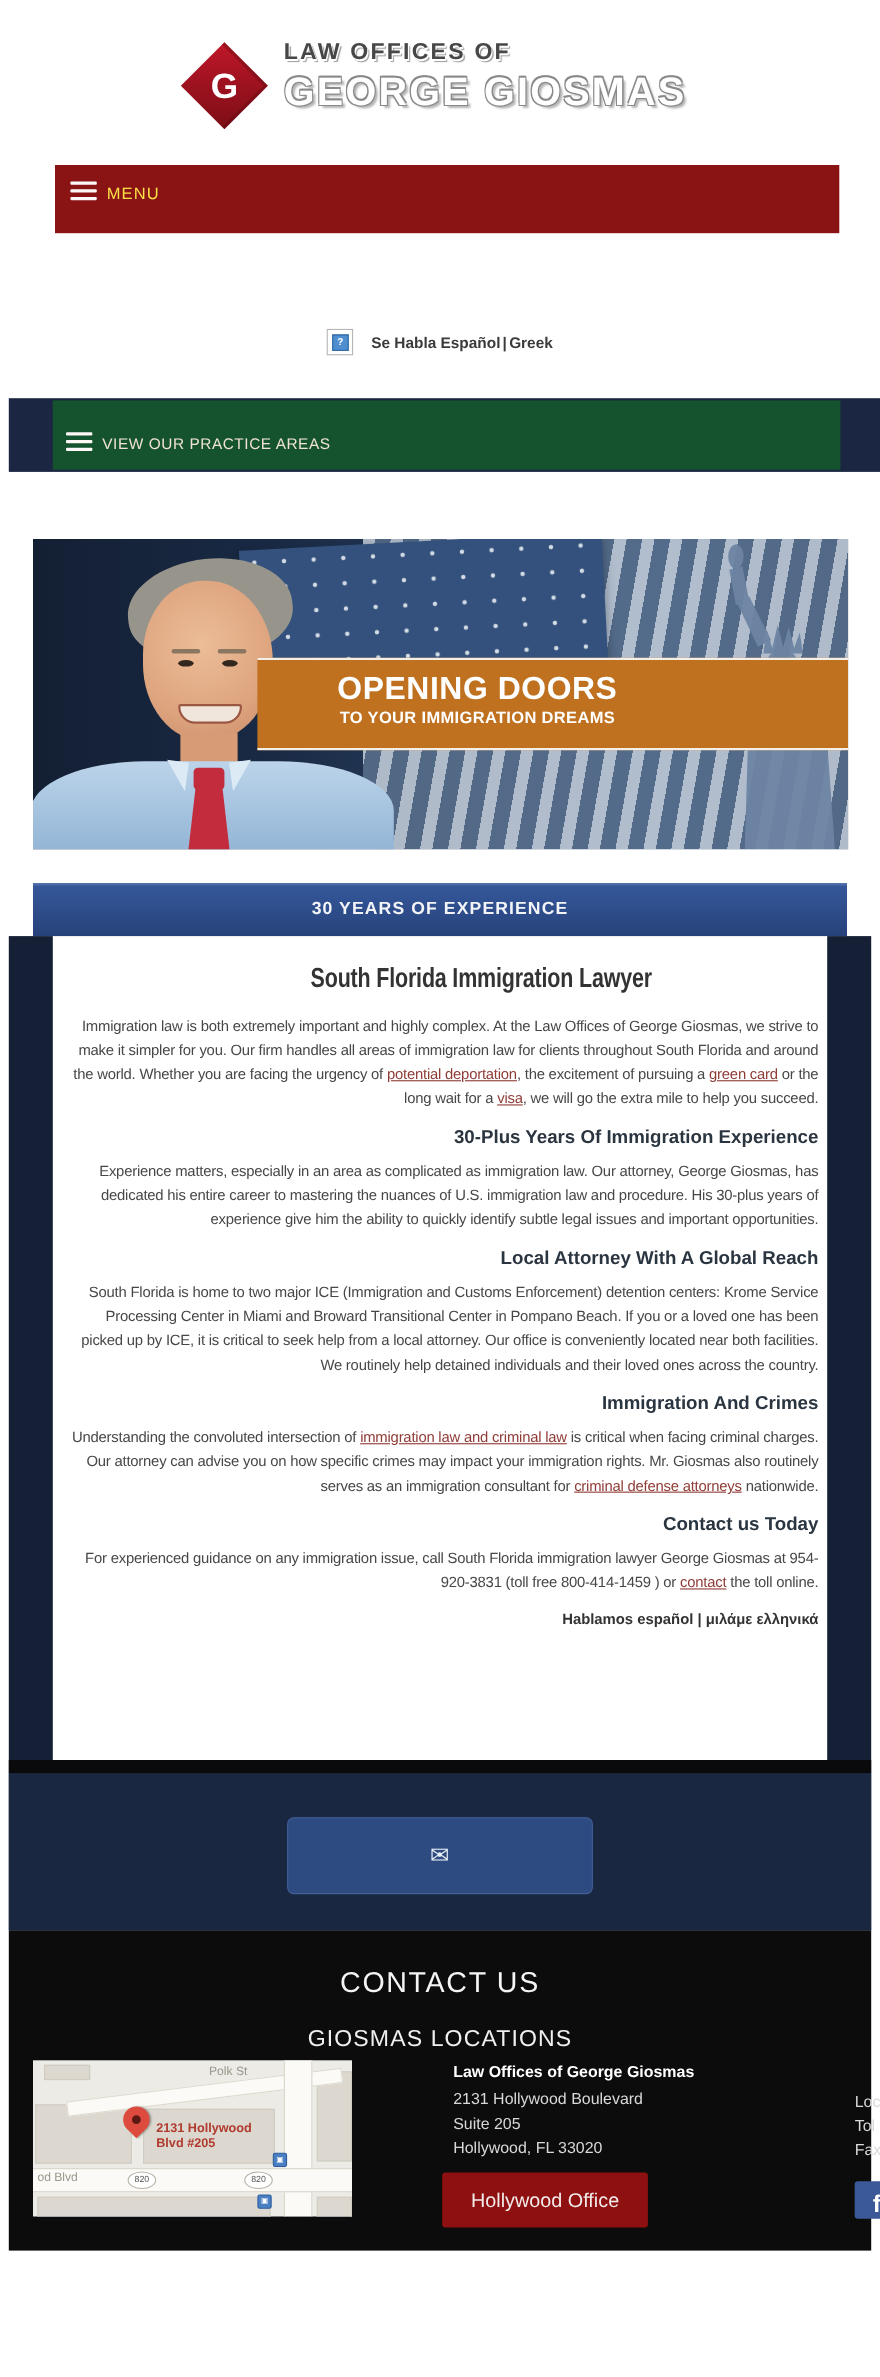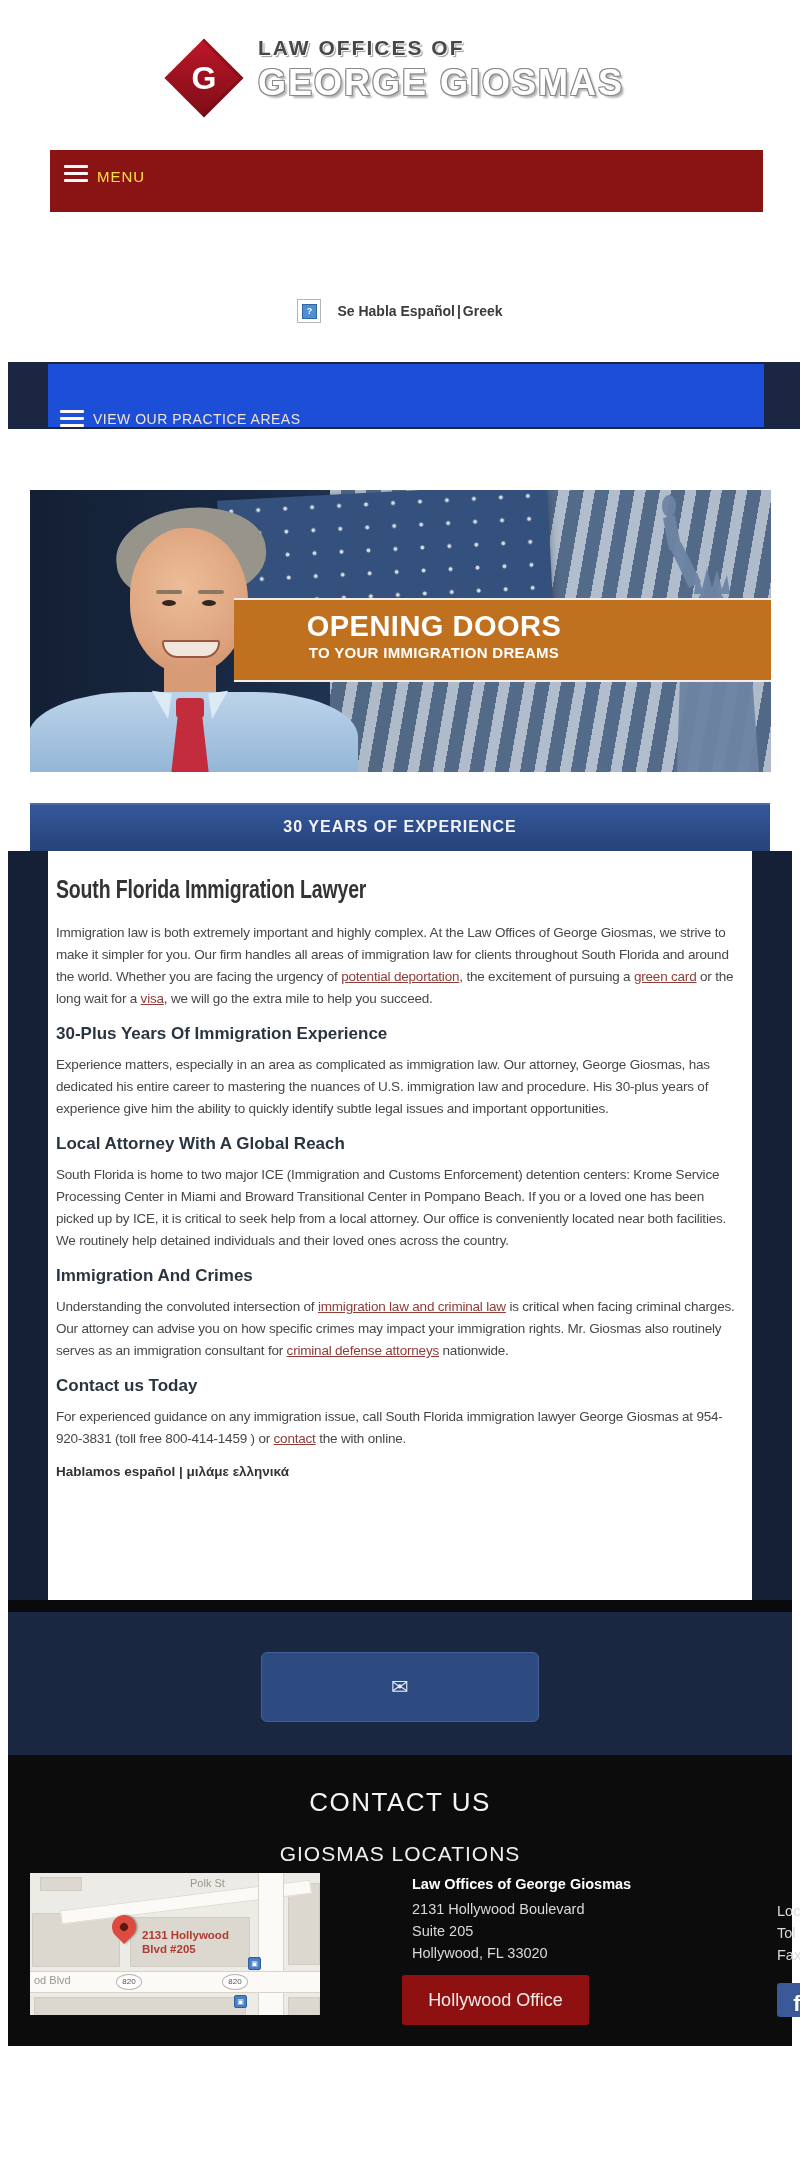--- a/index.html
+++ b/index.html
@@ -20,21 +20,21 @@
   .hamburger{width:24px;height:17px;display:flex;flex-direction:column;justify-content:space-between;margin-right:9px;}
   .hamburger i{display:block;height:3px;background:#fdf7f7;border-radius:1px;}
   .bar-label{color:#fde047;font-size:15px;letter-spacing:1px;padding-top:3px;}
 
   .lang-row{position:absolute;left:0;top:293px;width:800px;height:36px;display:flex;align-items:center;justify-content:center;gap:16px;}
   .broken-img{width:22px;height:22px;background:#fff;border:1px solid #b6b6b6;display:flex;align-items:center;justify-content:center;}
   .broken-img b{width:13px;height:13px;background:#4f8fd0;border:1px solid #2f66a0;color:#fff;font-size:9px;line-height:13px;text-align:center;display:block;}
   .lang-text{font-size:14px;font-weight:bold;color:#3a3a3a;display:flex;gap:2px;}
 
   .navy-band{position:absolute;left:8px;top:362px;width:792px;height:67px;background:#1b2742;}
-  .practice-bar{position:absolute;left:40px;top:2px;width:716px;height:63px;background:#1d4ed8;display:flex;align-items:flex-end;padding:12px 0 0 12px;box-sizing:border-box;cursor:pointer;}
+  .practice-bar{position:absolute;left:40px;top:2px;width:716px;height:63px;background:#14532d;display:flex;align-items:center;padding:12px 0 0 12px;box-sizing:border-box;cursor:pointer;}
   .practice-bar .bar-label{color:#efe3d3;font-size:14px;letter-spacing:.5px;}
 
   
   .hero{position:absolute;left:30px;top:490px;width:741px;height:282px;overflow:hidden;background:linear-gradient(90deg,#131f33 0%,#1a2a45 30%,#27405f 55%,#2e4b72 78%,#223a5a 100%);}
   .flag-stripes{position:absolute;left:300px;top:0;width:441px;height:282px;background:repeating-linear-gradient(100deg,rgba(206,215,226,.82) 0 11px,rgba(92,115,144,.82) 11px 25px);}
   .flag-canton{position:absolute;left:190px;top:2px;width:330px;height:118px;background:#33517c;transform:rotate(-3deg);
     background-image:radial-gradient(circle,#d3dbe4 1.6px,transparent 2.4px);background-size:27px 23px;box-shadow:0 4px 10px rgba(10,18,30,.4);}
   .statue{position:absolute;right:-6px;top:0;height:282px;}
   
   .man{position:absolute;left:8px;top:12px;width:320px;height:270px;}
@@ -54,21 +54,21 @@
   .hero-banner{position:absolute;left:188px;top:108px;right:0;height:84px;background:#bf7120;border-top:2px solid #f3eee6;border-bottom:2px solid #f3eee6;box-sizing:border-box;z-index:5;margin-left:16px;}
   .hero-banner .txt{position:absolute;left:35px;top:9px;width:330px;text-align:center;color:#fff;}
   .hb-title{font-size:29px;font-weight:bold;letter-spacing:.5px;line-height:34px;}
   .hb-sub{font-size:15px;font-weight:bold;letter-spacing:.3px;line-height:20px;}
 
   
   .exp-bar{position:absolute;left:30px;top:803px;width:740px;height:48px;background:linear-gradient(#35589c,#27427a);box-shadow:inset 0 2px 0 #4d6ba6;display:flex;align-items:center;justify-content:center;color:#f2f4f8;font-size:16px;font-weight:bold;letter-spacing:1px;}
 
   
   .panel{position:absolute;left:8px;top:851px;width:784px;height:904px;background:#151f35;}
-  .card{margin:0 40px;width:704px;height:749px;background:#ffffff;box-sizing:border-box;padding:24px 8px 14px 8px;overflow:hidden;}
+  .card{margin:0 40px;width:704px;height:749px;background:#ffffff;box-sizing:border-box;padding:24px 8px 14px 8px;overflow:hidden;text-align:right;}
   .card h1{margin:0 0 18px 0;font-size:25px;font-weight:bold;color:#333;letter-spacing:-.2px;transform:scaleX(.78);transform-origin:left;white-space:nowrap;}
   .card h2{margin:8px 0 10px 0;font-size:17px;font-weight:bold;color:#2a3540;}
   .card p{margin:0 0 14px 0;font-size:13.5px;line-height:22px;color:#474747;letter-spacing:-.2px;}
   .card .langs{font-size:13.5px;font-weight:bold;color:#333;margin-top:4px;}
   .txt-link{color:#8f3b36;text-decoration:underline;}
 
   .black-strip{width:784px;height:12px;background:#0a0a0c;}
   .cta-section{width:784px;height:143px;background:#1a2741;display:flex;align-items:flex-start;justify-content:center;}
   .email-btn{margin-top:40px;width:278px;height:70px;background:#2d4b80;border:1px solid #42609a;border-radius:6px;color:#e9eef6;font-size:18px;letter-spacing:.5px;display:flex;align-items:center;justify-content:center;gap:10px;cursor:pointer;}
   .email-btn .env{font-size:21px;}
@@ -191,21 +191,21 @@
       <h2>30-Plus Years Of Immigration Experience</h2>
       <p><span>Experience matters, especially in an area as complicated as immigration law. Our attorney, George Giosmas, has dedicated his entire career to mastering the nuances of U.S. immigration law and procedure. His 30-plus years of experience give him the ability to quickly identify subtle legal issues and important opportunities.</span></p>
 
       <h2>Local Attorney With A Global Reach</h2>
       <p><span>South Florida is home to two major ICE (Immigration and Customs Enforcement) detention centers: Krome Service Processing Center in Miami and Broward Transitional Center in Pompano Beach. If you or a loved one has been picked up by ICE, it is critical to seek help from a local attorney. Our office is conveniently located near both facilities. We routinely help detained individuals and their loved ones across the country.</span></p>
 
       <h2>Immigration And Crimes</h2>
       <p><span>Understanding the convoluted intersection of </span><a href="#" class="txt-link">immigration law and criminal law</a><span> is critical when facing criminal charges. Our attorney can advise you on how specific crimes may impact your immigration rights. Mr. Giosmas also routinely serves as an immigration consultant for </span><a href="#" class="txt-link">criminal defense attorneys</a><span> nationwide.</span></p>
 
       <h2>Contact us Today</h2>
-      <p><span>For experienced guidance on any immigration issue, call South Florida immigration lawyer George Giosmas at 954-920-3831 (toll free 800-414-1459 ) or </span><a href="#" class="txt-link">contact</a><span> the with online.</span></p>
+      <p><span>For experienced guidance on any immigration issue, call South Florida immigration lawyer George Giosmas at 954-920-3831 (toll free 800-414-1459 ) or </span><a href="#" class="txt-link">contact</a><span> the toll online.</span></p>
 
       <div class="langs">Hablamos español | μιλάμε ελληνικά</div>
     </div>
     <div class="black-strip"></div>
     <div class="cta-section">
       <button class="email-btn">
         <span class="env">✉</span>
       </button>
     </div>
   </div>

